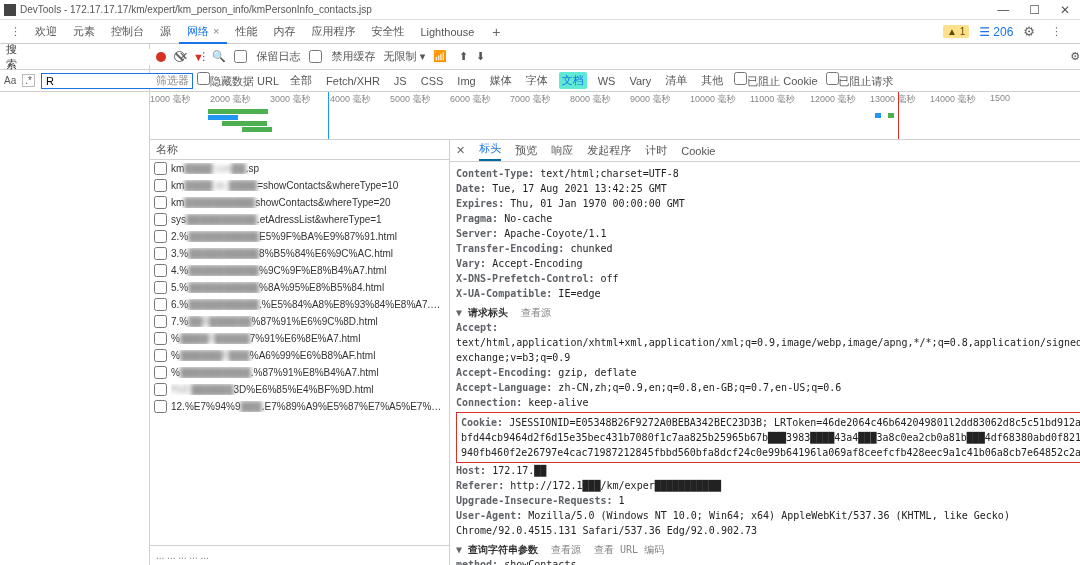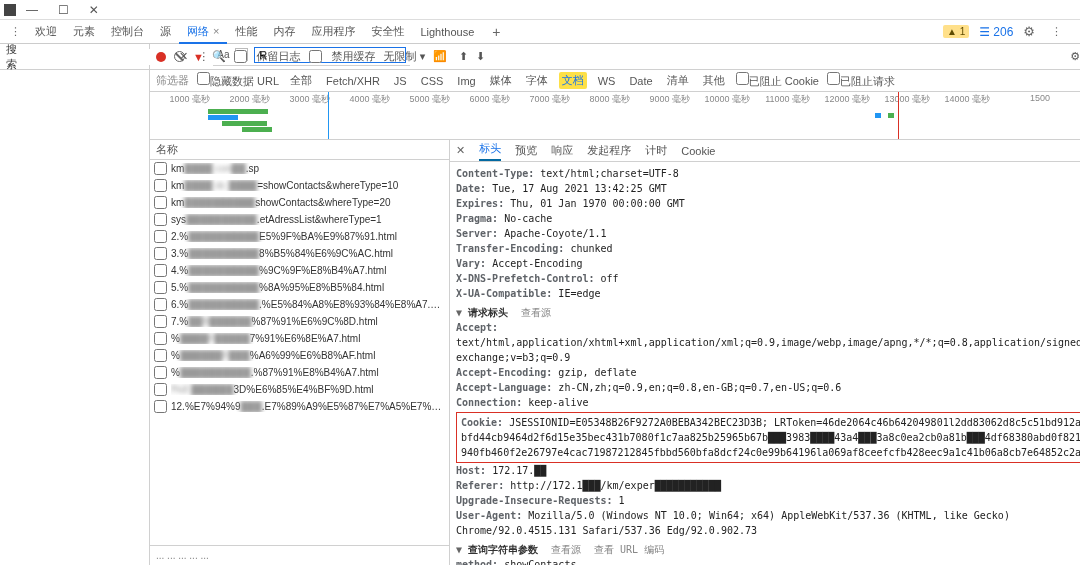--- a/index.html
+++ b/index.html
@@ -15,21 +15,21 @@
 .toptabs .tab { padding: 4px 8px; color: #555; cursor: pointer; font-size: 11px; }
 .toptabs .tab.active { color: #1a73e8; border-bottom: 2px solid #1a73e8; padding-bottom: 3px; }
 .toptabs .tab .close { margin-left: 4px; color: #888; }
 .toptabs .plus { padding: 0 10px; color: #666; font-size: 14px; }
 .toptabs .right { margin-left: auto; display: flex; align-items: center; gap: 10px; padding-right: 8px; }
 .warnbadge { background: #ffe08a; color: #5f4b00; font-size: 10px; padding: 1px 4px; border-radius: 2px; }
 .msgbadge { color: #1a73e8; font-size: 12px; }
 .gear { color: #666; font-size: 13px; }
 
 .main { display: flex; height: calc(565px - 20px - 24px); }
-.leftpane { width: 150px; border-right: 1px solid #d0d0d0; display: flex; flex-direction: row; }
+.leftpane { width: 150px; border-right: 1px solid #d0d0d0; display: flex; flex-direction: column; }
 .searchrow { display: flex; align-items: center; border-bottom: 1px solid #d0d0d0; height: 26px; }
 .searchrow .label { padding: 0 6px; color: #333; }
 .searchrow input { flex: 1; border: none; outline: none; font-size: 11px; padding: 2px 4px; }
 .searchrow .clear { padding: 0 6px; color: #555; cursor: pointer; }
 .searchrow .more { padding: 0 4px; color: #555; }
 .filterrow { display: flex; align-items: center; height: 22px; border-bottom: 1px solid #d0d0d0; padding: 0 4px; gap: 6px; }
 .filterrow .aa { font-size: 10px; color: #555; }
 .filterrow .regex { font-size: 10px; color: #555; border: 1px solid #bbb; padding: 0 2px; }
 .filterrow input { flex: 1; border: 1px solid #1a73e8; outline: none; font-size: 11px; padding: 1px 4px; }
 
@@ -42,25 +42,25 @@
 .nettool .mag { color: #1a73e8; }
 .nettool .chk { display: flex; align-items: center; gap: 10px; color: #555; }
 .nettool .chk input { margin: 0; }
 .nettool .sel { color: #555; }
 .nettool .icons { display: flex; gap: 8px; color: #555; margin-left: 4px; }
 .nettool .gear2 { margin-left: auto; padding-right: 8px; color: #555; }
 
 .netfilter { height: 22px; border-bottom: 1px solid #d0d0d0; display: flex; align-items: center; gap: 8px; padding: 0 6px; font-size: 11px; color: #555; }
 .netfilter .flabel { color: #888; }
 .netfilter .ftab { cursor: pointer; padding: 1px 3px; }
-.netfilter .ftab.active { background: #fde047; color: #1a73e8; border-radius: 2px; }
+.netfilter .ftab.active { background: #5eead4; color: #1a73e8; border-radius: 2px; }
 
 .timeline { height: 48px; border-bottom: 1px solid #d0d0d0; position: relative; background: #fff; overflow: hidden; }
 .timeline .ticks { display: flex; font-size: 9px; color: #888; padding: 1px 0; }
-.timeline .ticks span { width: 60px; white-space: nowrap; text-align: right; }
+.timeline .ticks span { width: 60px; white-space: nowrap; }
 .timeline .bars { position: relative; height: 30px; }
 .timeline .bar { position: absolute; height: 5px; }
 .timeline .g { background: #4caf50; }
 .timeline .b { background: #2196f3; }
 .timeline .line { position: absolute; top: 0; bottom: 0; width: 1px; }
 .timeline .redline { background: #d93025; left: 748px; }
 .timeline .blueline { background: #2196f3; left: 178px; }
 
 .splitarea { flex: 1; display: flex; overflow: hidden; }
 .reqlist { width: 300px; border-right: 1px solid #d0d0d0; display: flex; flex-direction: column; }
@@ -84,20 +84,21 @@
 .detail .body .section { color: #333; font-weight: 600; margin-top: 4px; display: flex; align-items: center; gap: 6px; }
 .detail .body .section .tri { color: #666; }
 .detail .body .link { color: #888; font-weight: 400; margin-left: 7px; }
 .detail .body .cookiebox { border: 1px solid #d93025; padding: 2px 4px; margin-top: 2px; word-break: break-all; }
 </style>
 </head>
 <body>
 
 <div class="titlebar">
   <div class="app-icon"></div>
+  <div class="title">DevTools - 172.17.17.17/km/expert/km_person_info/kmPersonInfo_contacts.jsp</div>
   <div class="wc">
     <span>—</span>
     <span>☐</span>
     <span>✕</span>
   </div>
 </div>
 
 <div class="toptabs">
   <span class="kebab">⋮</span>
   <span class="tab">欢迎</span>
@@ -164,21 +165,21 @@
       <label class="chk"><input type="checkbox" style=""><span>隐藏数据 URL</span></label>
       <span class="ftab">全部</span>
       <span class="ftab">Fetch/XHR</span>
       <span class="ftab">JS</span>
       <span class="ftab">CSS</span>
       <span class="ftab">Img</span>
       <span class="ftab">媒体</span>
       <span class="ftab">字体</span>
       <span class="ftab active">文档</span>
       <span class="ftab">WS</span>
-      <span class="ftab">Date</span>
+      <span class="ftab">Vary</span>
       <span class="ftab">清单</span>
       <span class="ftab">其他</span>
       <label class="chk"><input type="checkbox" style=""><span>已阻止 Cookie</span></label>
       <label class="chk"><input type="checkbox" style=""><span>已阻止请求</span></label>
     </div>
 
     <div class="timeline">
       <div class="ticks" id="timeline-ticks">
           <span>1000 毫秒</span>
           <span>2000 毫秒</span>

